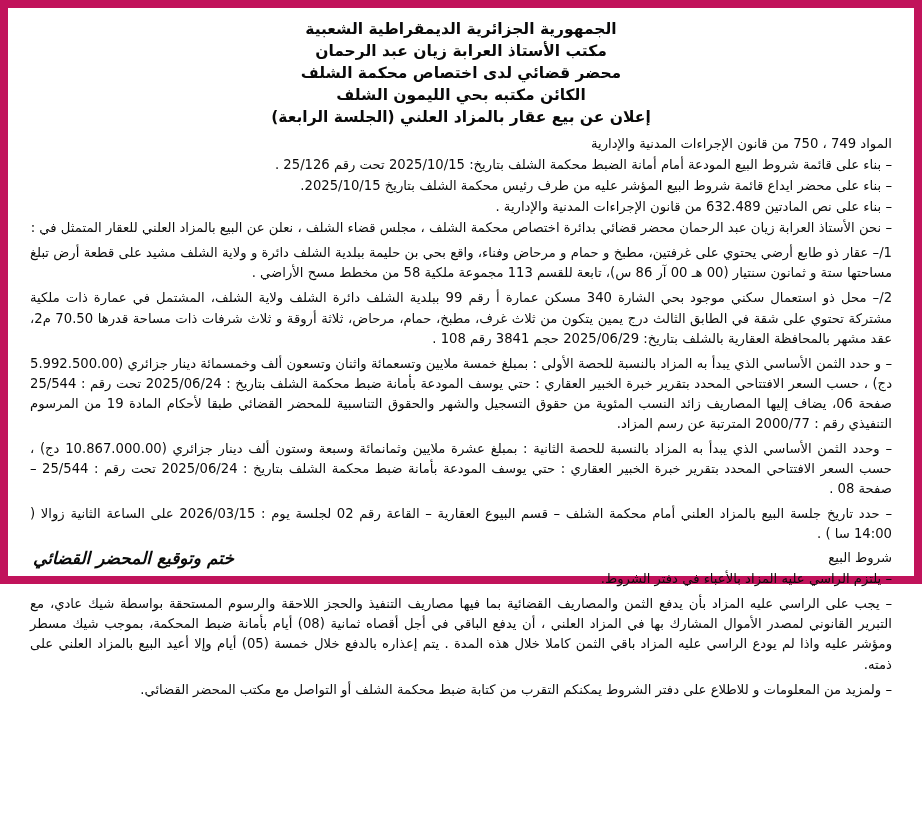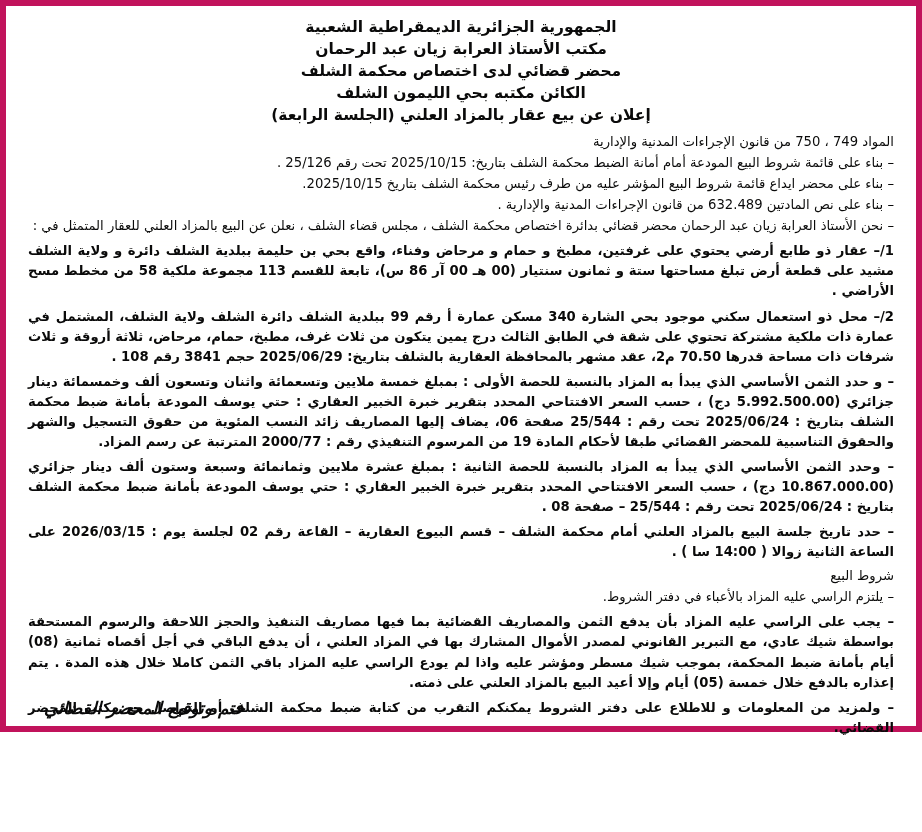--- a/index.html
+++ b/index.html
@@ -10,24 +10,24 @@
   body {
     width: 922px;
     height: 832px;
     font-family: "DejaVu Sans", sans-serif;
     color: #101010;
     overflow: hidden;
   }
   .page {
     position: relative;
     width: 922px;
-    height: 732px;
+    height: 584px;
     box-sizing: border-box;
     background: #fdfdfb;
-    border: 6px solid #be185d;
+    border: 8px solid #be185d;
     padding: 10px 22px 6px 22px;
     filter: contrast(1.05);
   }
   .noise {
     position: absolute;
     inset: 0;
     pointer-events: none;
     background:
       repeating-linear-gradient(0deg, rgba(0,0,0,0.022) 0px, rgba(0,0,0,0) 2px, rgba(0,0,0,0) 4px);
     opacity: 0.8;
@@ -50,33 +50,33 @@
   .body-text {
     margin-top: 6px;
     font-size: 13.2px;
     line-height: 1.52;
     text-align: justify;
     text-align-last: right;
   }
   .p {
     margin: 0 0 1px 0;
   }
-  .gap { margin-top: 5px; font-weight: bold; }
+  .gap { margin-top: 5px; }
 
   .section-title {
     font-size: 13.2px;
     margin: 4px 0 1px 0;
     font-weight: normal;
   }
   .footer {
     position: absolute;
     left: 0;
     right: 0;
     bottom: 8px;
-    padding: 0 38px;
+    padding: 0 25px;
     display: flex;
     flex-direction: row-reverse;
     justify-content: space-between;
   }
   .stamp-text {
     font-family: "DejaVu Serif", serif;
     font-size: 17px;
     font-weight: bold;
     font-style: italic;
     letter-spacing: 0.5px;

